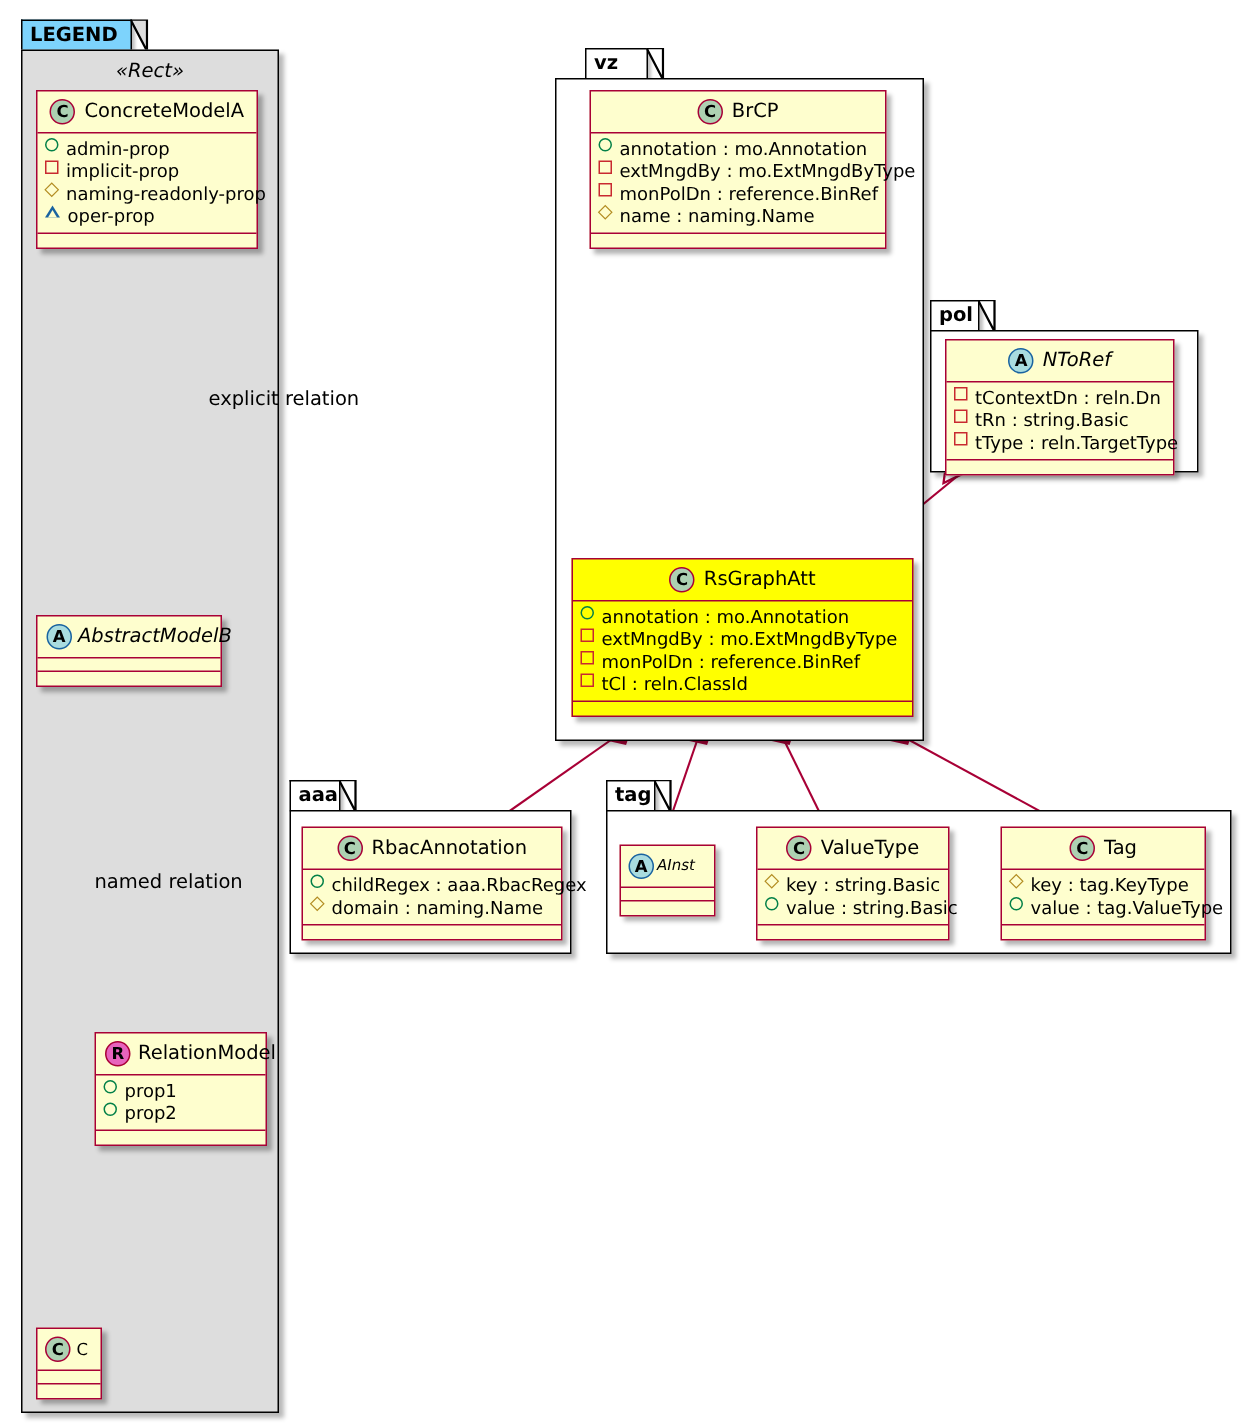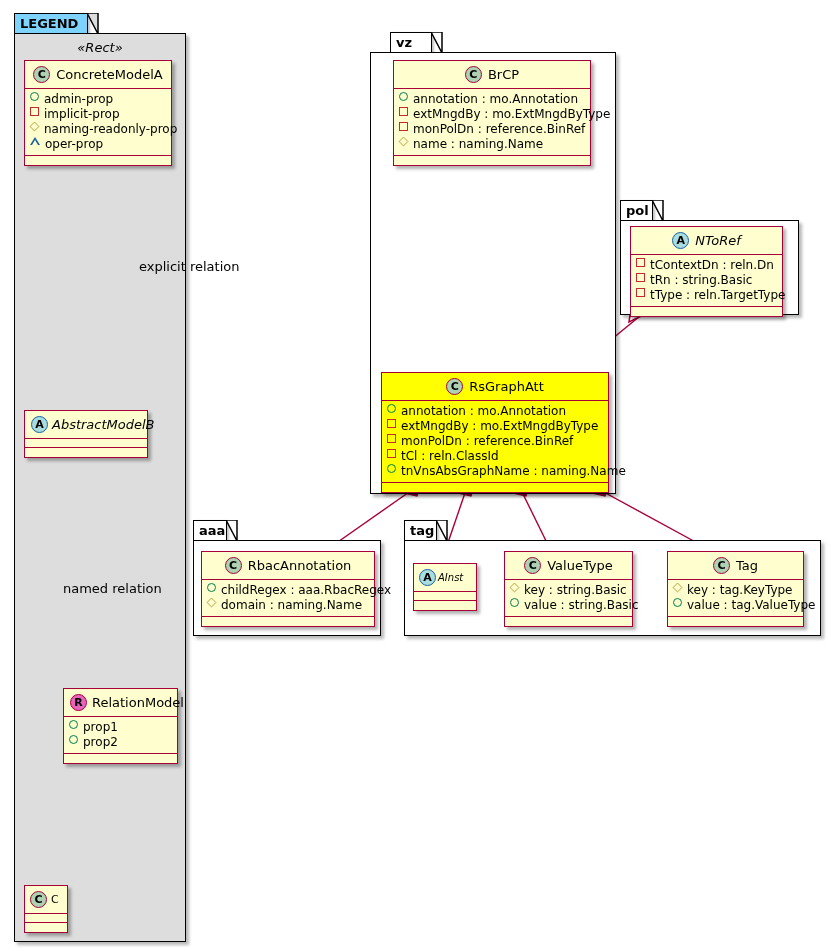--- a/index.html
+++ b/index.html
@@ -366,24 +366,20 @@
           <span>extMngdBy : mo.ExtMngdByType</span>
         </div>
       <div class="attr">
           <span class="vis square-red"></span>
           <span>monPolDn : reference.BinRef</span>
         </div>
       <div class="attr">
           <span class="vis square-red"></span>
           <span>tCl : reln.ClassId</span>
         </div>
-      <div class="attr">
-          <span class="vis circle-green"></span>
-          <span>tnVnsAbsGraphName : naming.Name</span>
-        </div>
     </div>
     <div class="cls-ops"></div>
   </div>
 
   <div class="pkg-tab" style="left:620px; top:200px; width:33px;">
     <span>pol</span>
     <svg class="corner" viewBox="0 0 12 22" xmlns="http://www.w3.org/2000/svg">
       <path d="M0,0 L11,21 L11,0 Z" fill="#ffffff" stroke="#000000" stroke-width="1.5"></path>
     </svg>
   </div>

